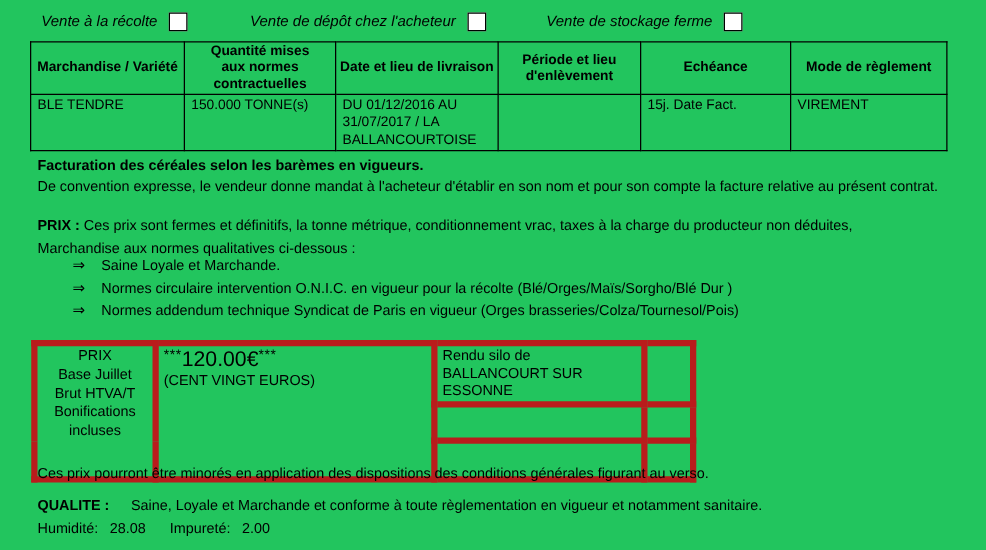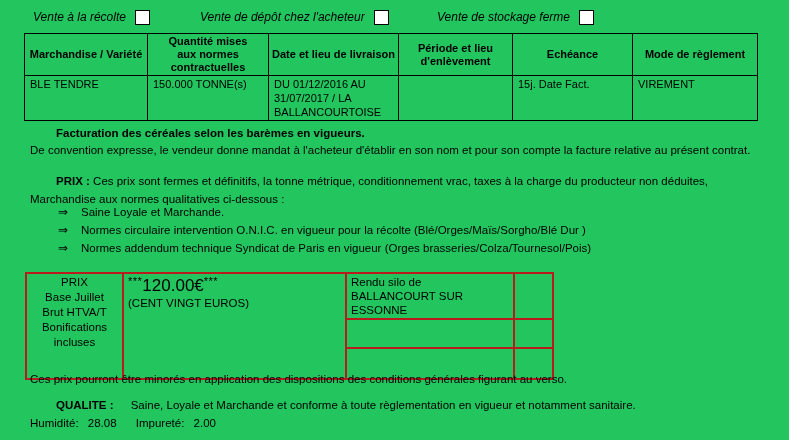--- a/index.html
+++ b/index.html
@@ -38,21 +38,21 @@
     height: 42px; padding: 1px 3px; line-height: 13px;
   }
   .main-table th.th-quantite { padding: 1px 10px; }
   .main-table td {
     vertical-align: top; text-align: left; height: 45px;
     padding: 1px 5px; line-height: 14px;
   }
 
   
   .para { position: absolute; left: 30px; white-space: nowrap; line-height: 15px; }
-  .bold { font-weight: bold; margin-left: 26px; }
+  .bold { font-weight: bold; }
   .p-fact-title { top: 126px; }
   .p-fact-body  { top: 143px; }
   .p-prix       { top: 174px; }
   .p-march      { top: 192px; }
   .p-minoration { top: 372px; }
   .p-qualite    { top: 398px; }
   .p-humidite   { top: 416px; }
   .label-gap { margin-left: 14px; }
   .val-gap   { margin-left: 6px; }
   .pair-gap  { margin-left: 16px; }
@@ -61,21 +61,21 @@
   .bullets { position: absolute; left: 58px; top: 205px; }
   .bullet { display: flex; align-items: baseline; height: 18px; white-space: nowrap; }
   .arrow { width: 23px; flex: none; font-size: 12px; }
 
   
   .price-table {
     position: absolute; top: 272px; left: 25px;
     border-collapse: collapse; table-layout: fixed;
     font-size: 11.5px;
   }
-  .price-table td { border: 2px solid #b91c1c; padding: 1px 4px; vertical-align: top; }
+  .price-table td { border: 5px solid #b91c1c; padding: 1px 4px; vertical-align: top; }
   .pt-label {
     width: 97px; text-align: center; white-space: pre-line;
     line-height: 15px; padding-top: 3px;
   }
   .pt-price { width: 223px; padding-left: 6px; }
   .pt-loc   { width: 168px; line-height: 14px; }
   .pt-blank { width: 39px; }
   .row-1 td { height: 36px; }
   .row-2 td { height: 29px; }
   .row-3 td { height: 31px; }

